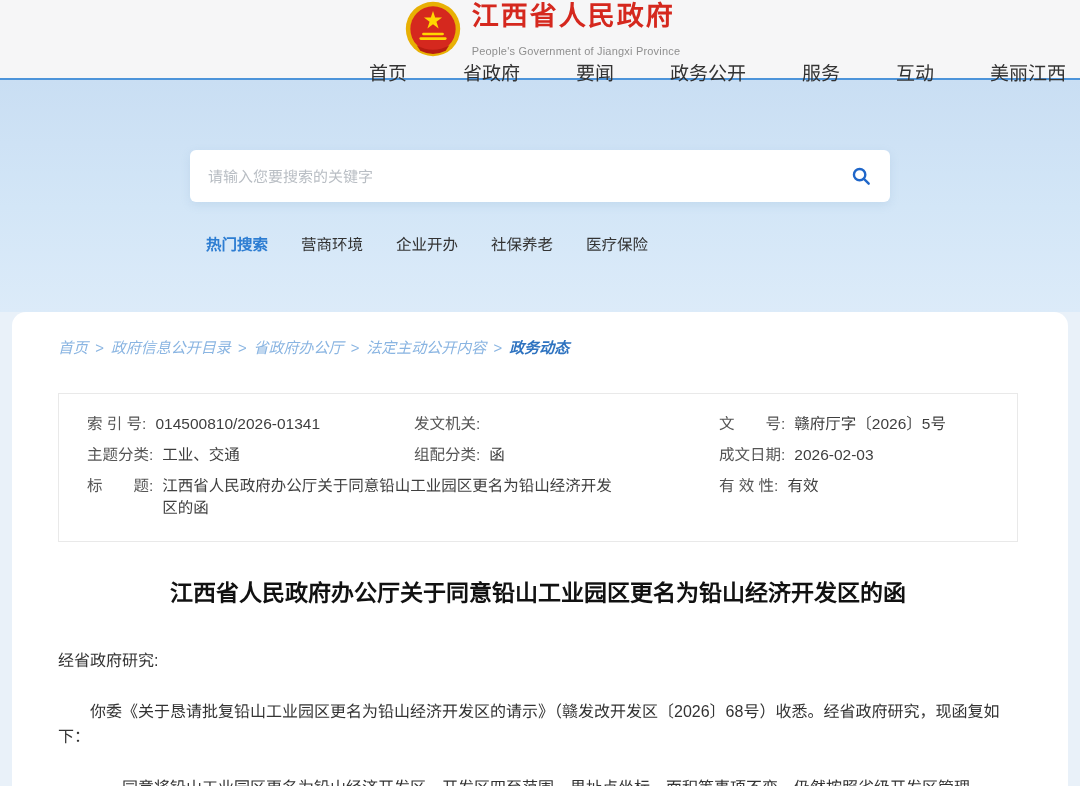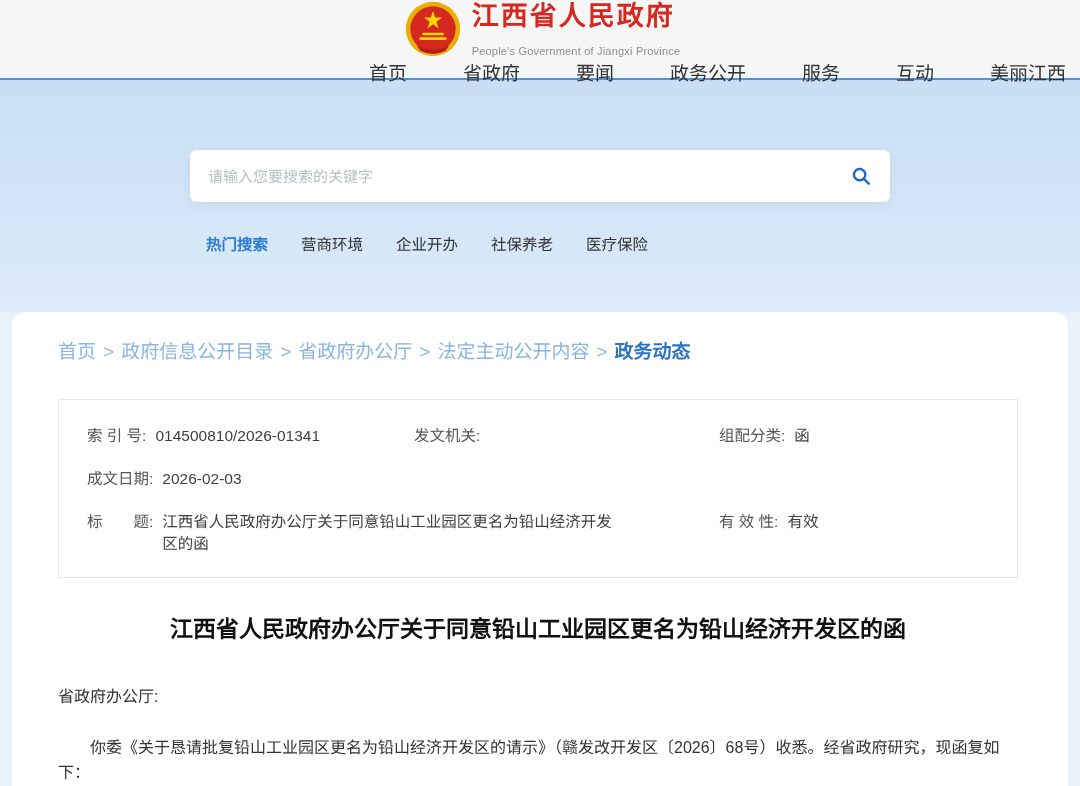--- a/index.html
+++ b/index.html
@@ -52,33 +52,33 @@
   .hot-label { color:#2d7dd2; font-weight:600; cursor:pointer; }
   .hot-kw { color:#333; font-weight:500; cursor:pointer; }
 
   
   .main { height:474px; padding:0 12px; }
   .card {
     background:#ffffff; height:100%;
     border-radius:14px 14px 0 0;
     padding:24px 50px 0 46px;
   }
-  .breadcrumb { font-size:19px; color:#8ab5e2; }
+  .breadcrumb { font-size:15px; color:#8ab5e2;font-style:italic; }
   .crumb { color:#8ab5e2; cursor:pointer; }
   .crumb-sep { color:#8ab5e2; margin:0 7px; }
   .crumb-current { color:#2e73c0; font-weight:bold; }
 
   
   .meta-box {
     margin-top:36px;
     border:1px solid #e9e9e9;
-    padding:25px 20px 22px 28px;
+    padding:19px 20px 22px 28px;
     display:grid;
     grid-template-columns:327px 305px 1fr;
-    row-gap:21px;
+    row-gap:9px;
     font-size:15.5px;
   }
   .meta-item { display:flex; line-height:22px; }
   .meta-label { color:#555; white-space:pre; flex:0 0 auto; }
   .meta-value { color:#3f3f3f; margin-left:9px; }
   .meta-title-item { grid-column:1 / span 2; }
   .meta-title-item .meta-value { max-width:452px; }
 
   
   .doc-title {
@@ -144,40 +144,48 @@
 
     <div class="meta-box">
       <div class="meta-item">
         <span class="meta-label">索 引 号:</span>
         <span class="meta-value">014500810/2026-01341</span>
       </div>
       <div class="meta-item">
         <span class="meta-label">发文机关:</span>
       </div>
       <div class="meta-item">
+        <span class="meta-label">文　　号:</span>
+        <span class="meta-value">赣府厅字〔2026〕5号</span>
+      </div>
+      <div class="meta-item">
+        <span class="meta-label">主题分类:</span>
+        <span class="meta-value">工业、交通</span>
+      </div>
+      <div class="meta-item">
         <span class="meta-label">组配分类:</span>
         <span class="meta-value">函</span>
       </div>
       <div class="meta-item">
         <span class="meta-label">成文日期:</span>
         <span class="meta-value">2026-02-03</span>
       </div>
       <div class="meta-item meta-title-item">
         <span class="meta-label">标　　题:</span>
         <span class="meta-value">江西省人民政府办公厅关于同意铅山工业园区更名为铅山经济开发区的函</span>
       </div>
       <div class="meta-item">
         <span class="meta-label">有 效 性:</span>
         <span class="meta-value">有效</span>
       </div>
     </div>
 
     <h1 class="doc-title">江西省人民政府办公厅关于同意铅山工业园区更名为铅山经济开发区的函</h1>
 
     <div class="doc-body">
-      <p>省政府办公厅:</p>
+      <p>经省政府研究:</p>
       <p class="indent">你委《关于恳请批复铅山工业园区更名为铅山经济开发区的请示》（赣发改开发区〔2026〕68号）收悉。经省政府研究，现函复如下：</p>
       <p class="indent">一、同意将铅山工业园区更名为铅山经济开发区，开发区四至范围、界址点坐标、面积等事项不变，仍然按照省级开发区管理。</p>
 
     </div>
 
   </div>
 </div>
 
 </body></html>

